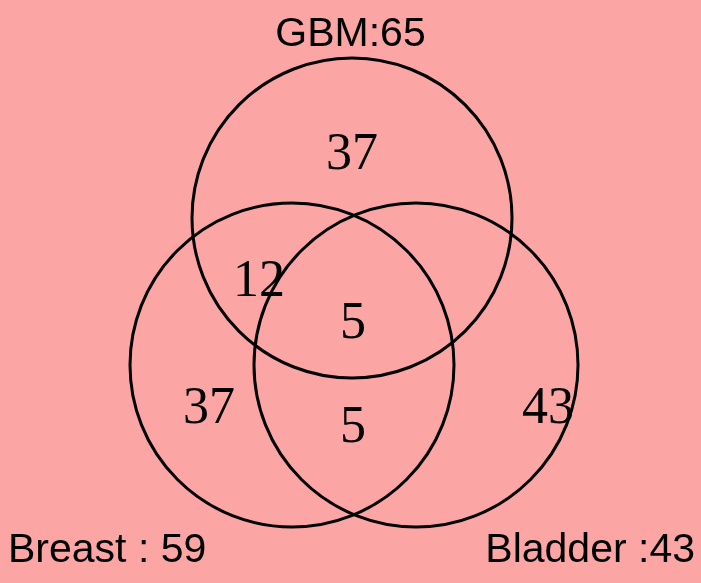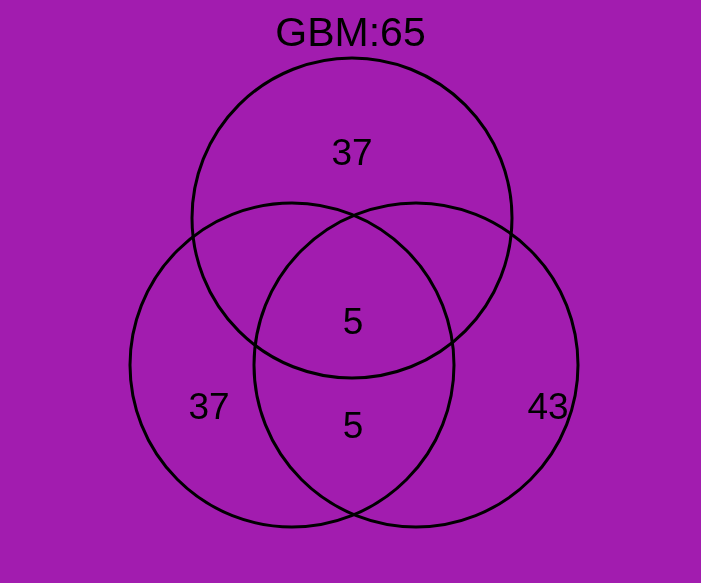--- a/index.html
+++ b/index.html
@@ -9,21 +9,21 @@
     background: #ffffff;
   }
   body {
     font-family: "Liberation Sans", sans-serif;
     color: #000000;
   }
   #venn-page {
     position: relative;
     width: 701px;
     height: 583px;
-    background: #a21caf;
+    background: #fca5a5;
     overflow: hidden;
   }
   #venn-svg {
     position: absolute;
     left: 0;
     top: 0;
     width: 701px;
     height: 583px;
     display: block;
   }
@@ -52,46 +52,49 @@
     top: 528px;
     text-align: left;
   }
   #label-bladder {
     right: 6px;
     top: 528px;
     text-align: right;
   }
   .region-count {
     position: absolute;
-    font-family: Liberation Sans, sans-serif;
-    font-size: 37px;
+    font-family: Liberation Serif, serif;
+    font-size: 52px;
     font-weight: 400;
     color: #000000;
     line-height: 1;
     transform: translate(-50%, -50%);
     white-space: nowrap;
   }
 </style>
 </head>
 <body>
 
 <div id="venn-page">
 
   <svg id="venn-svg" viewBox="0 0 701 583">
     <circle class="venn-circle" cx="352" cy="218" r="160"></circle>
     <circle class="venn-circle" cx="292" cy="365" r="162"></circle>
     <circle class="venn-circle" cx="416" cy="365" r="162"></circle>
   </svg>
 
   <div class="set-label" id="label-gbm">GBM:65</div>
 
+  <div class="set-label" id="label-breast">Breast : 59</div>
 
+  <div class="set-label" id="label-bladder">Bladder :43</div>
 
   <div class="region-count" style="left:352px; top:152px;">37</div>
 
+  <div class="region-count" style="left:259px; top:279px;">12</div>
 
 
   <div class="region-count" style="left:353px; top:321px;">5</div>
 
   <div class="region-count" style="left:209px; top:406px;">37</div>
 
   <div class="region-count" style="left:353px; top:425px;">5</div>
 
   <div class="region-count" style="left:500px; top:406px;margin-left:48px;">43</div>
 

